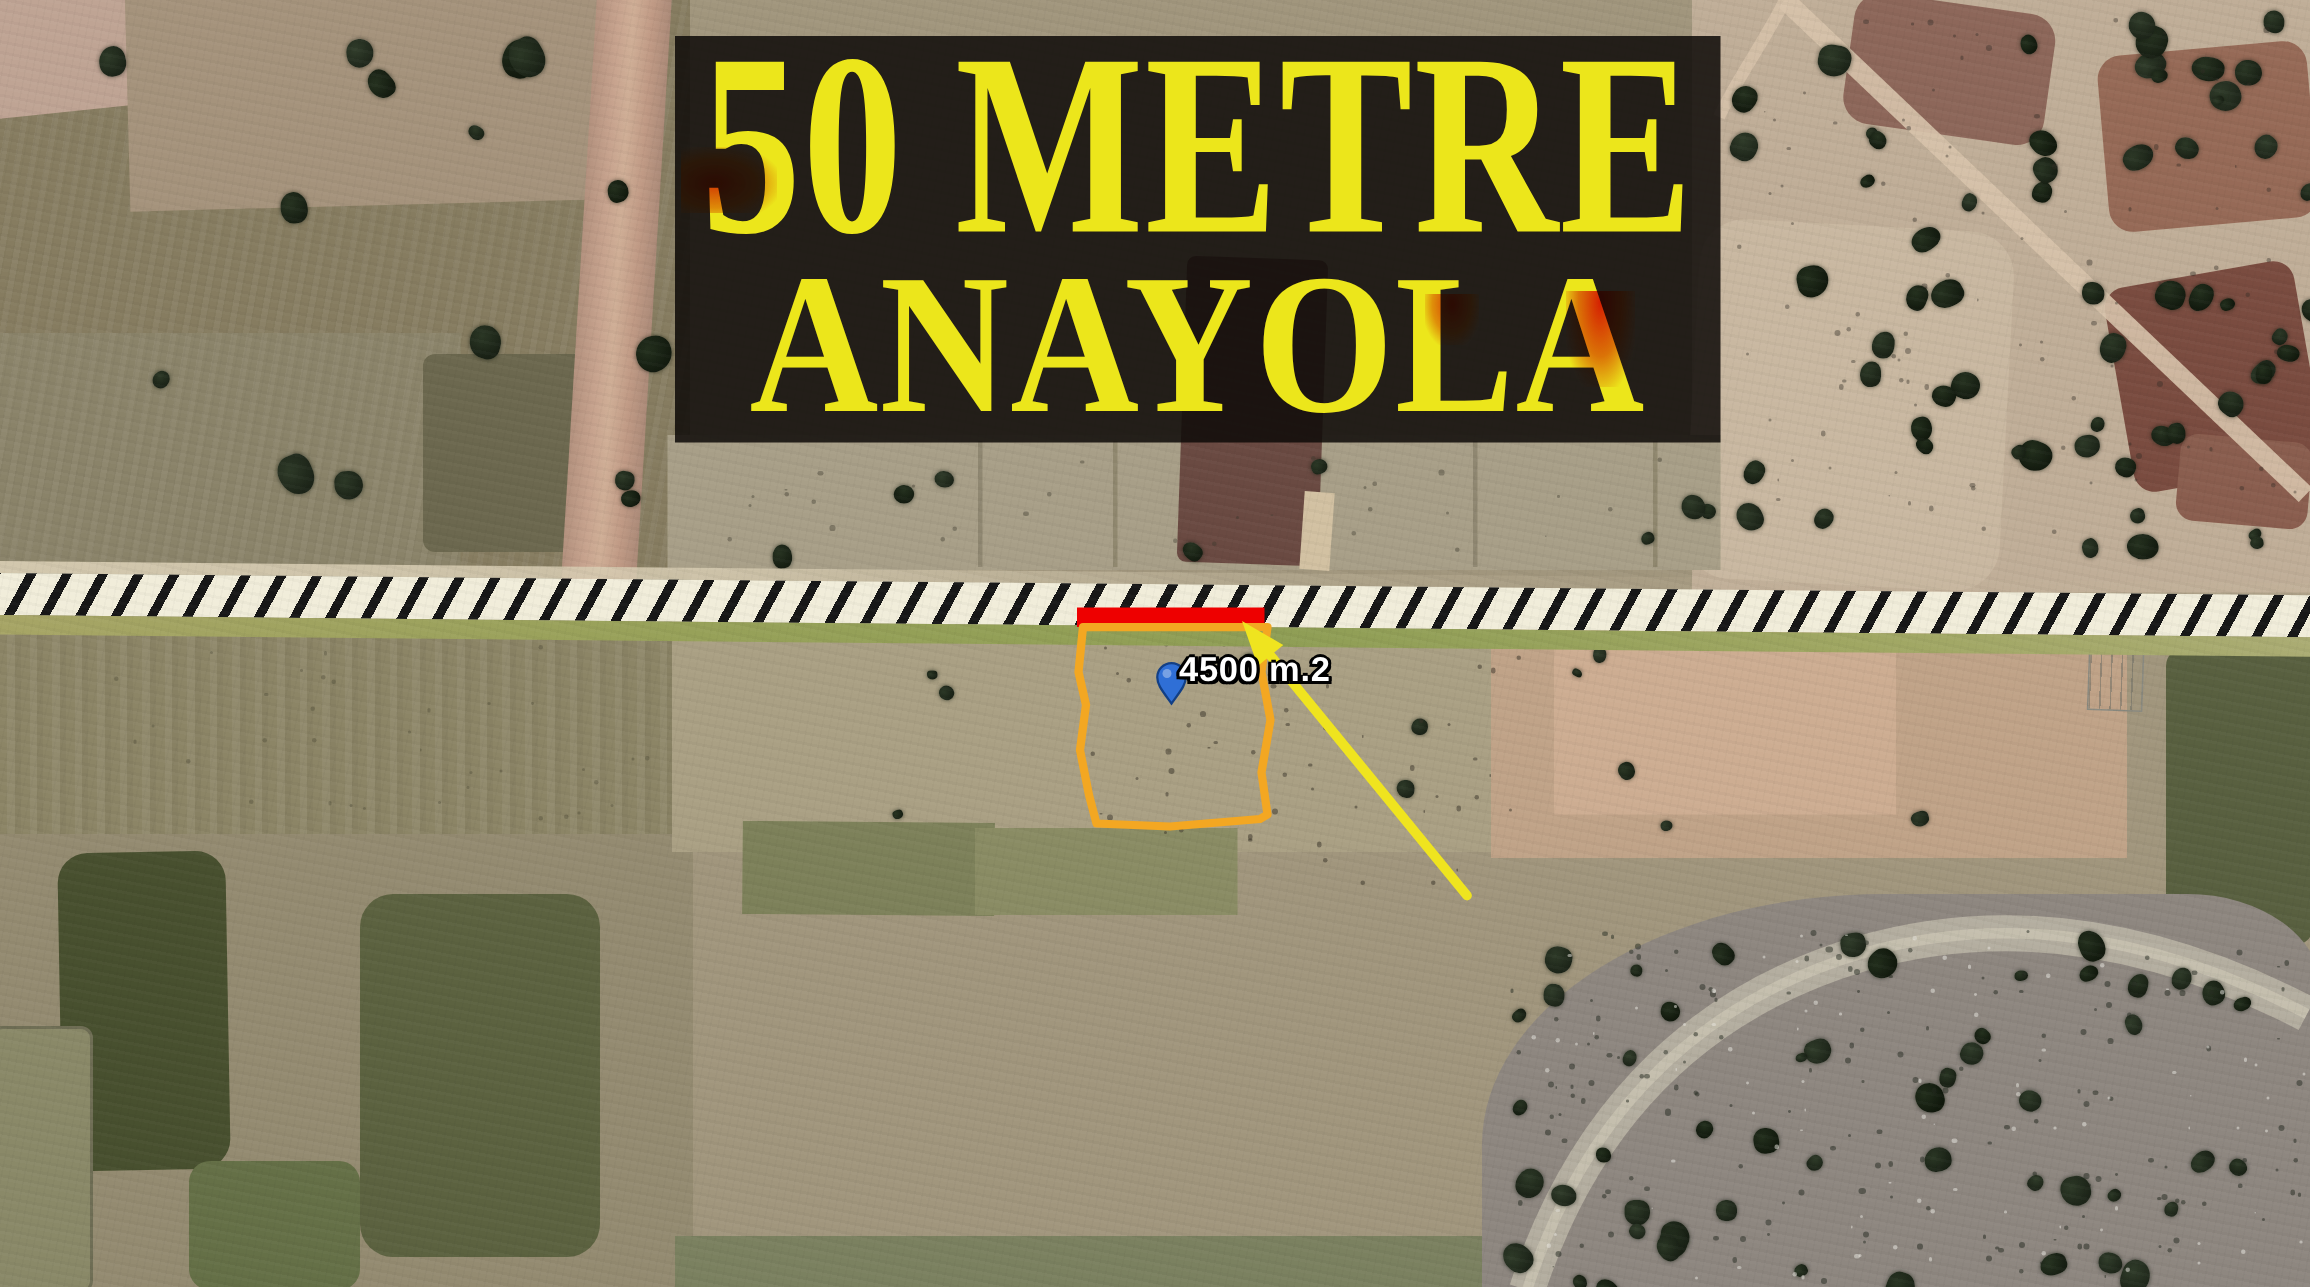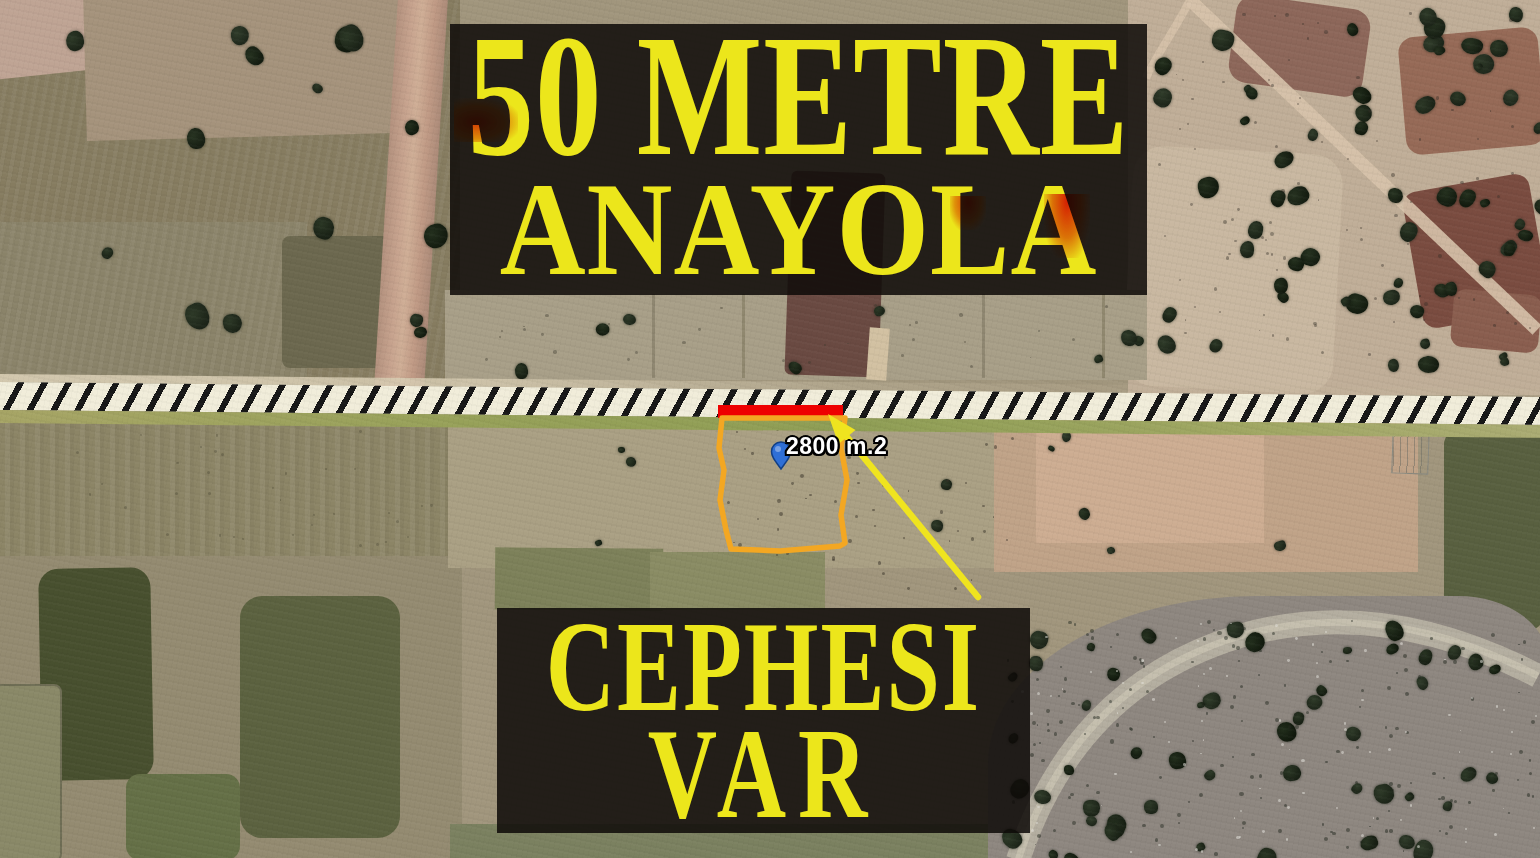--- a/index.html
+++ b/index.html
@@ -748,28 +748,24 @@
     <rect class="redbar" x="718" y="405" width="125" height="13"></rect>
     <path class="parcel" d="M 722 418 L 845 418 L 841 448 L 847 480 L 841 515 L 845 543 L 840 546 L 780 551 L 731 549 L 726 530 L 720 500 L 724 470 L 719 448 Z"></path>
     <line class="arrowline" x1="978" y1="597" x2="847" y2="437"></line>
     <polygon class="arrowhead" points="828,414 855.5,430 838.5,444"></polygon>
     <g transform="translate(781,469)">
       <path class="pinbody" d="M0 0 C -6.5 -9 -9.5 -12.5 -9.5 -17.5 A 9.5 9.5 0 1 1 9.5 -17.5 C 9.5 -12.5 6.5 -9 0 0 Z"></path>
       <circle cx="-3" cy="-20" r="3" fill="rgba(255,255,255,.35)"></circle>
     </g>
   </svg>
 
-  <div class="arealabel">2800 m.2</div>
+  <div class="arealabel">4500 m.2</div>
 
   <div class="banner top">
     <div class="bl bt1">50 METRE</div>
     <div class="bl bt2">ANAYOLA</div>
     <i class="acc a1"></i>
     <i class="acc a2"></i>
     <i class="acc a3"></i>
   </div>
 
-  <div class="banner bottom">
-    <div class="bl bb1">CEPHESI</div>
-    <div class="bl bb2">VAR</div>
-  </div>
 
 </div>
 
 </body></html>

